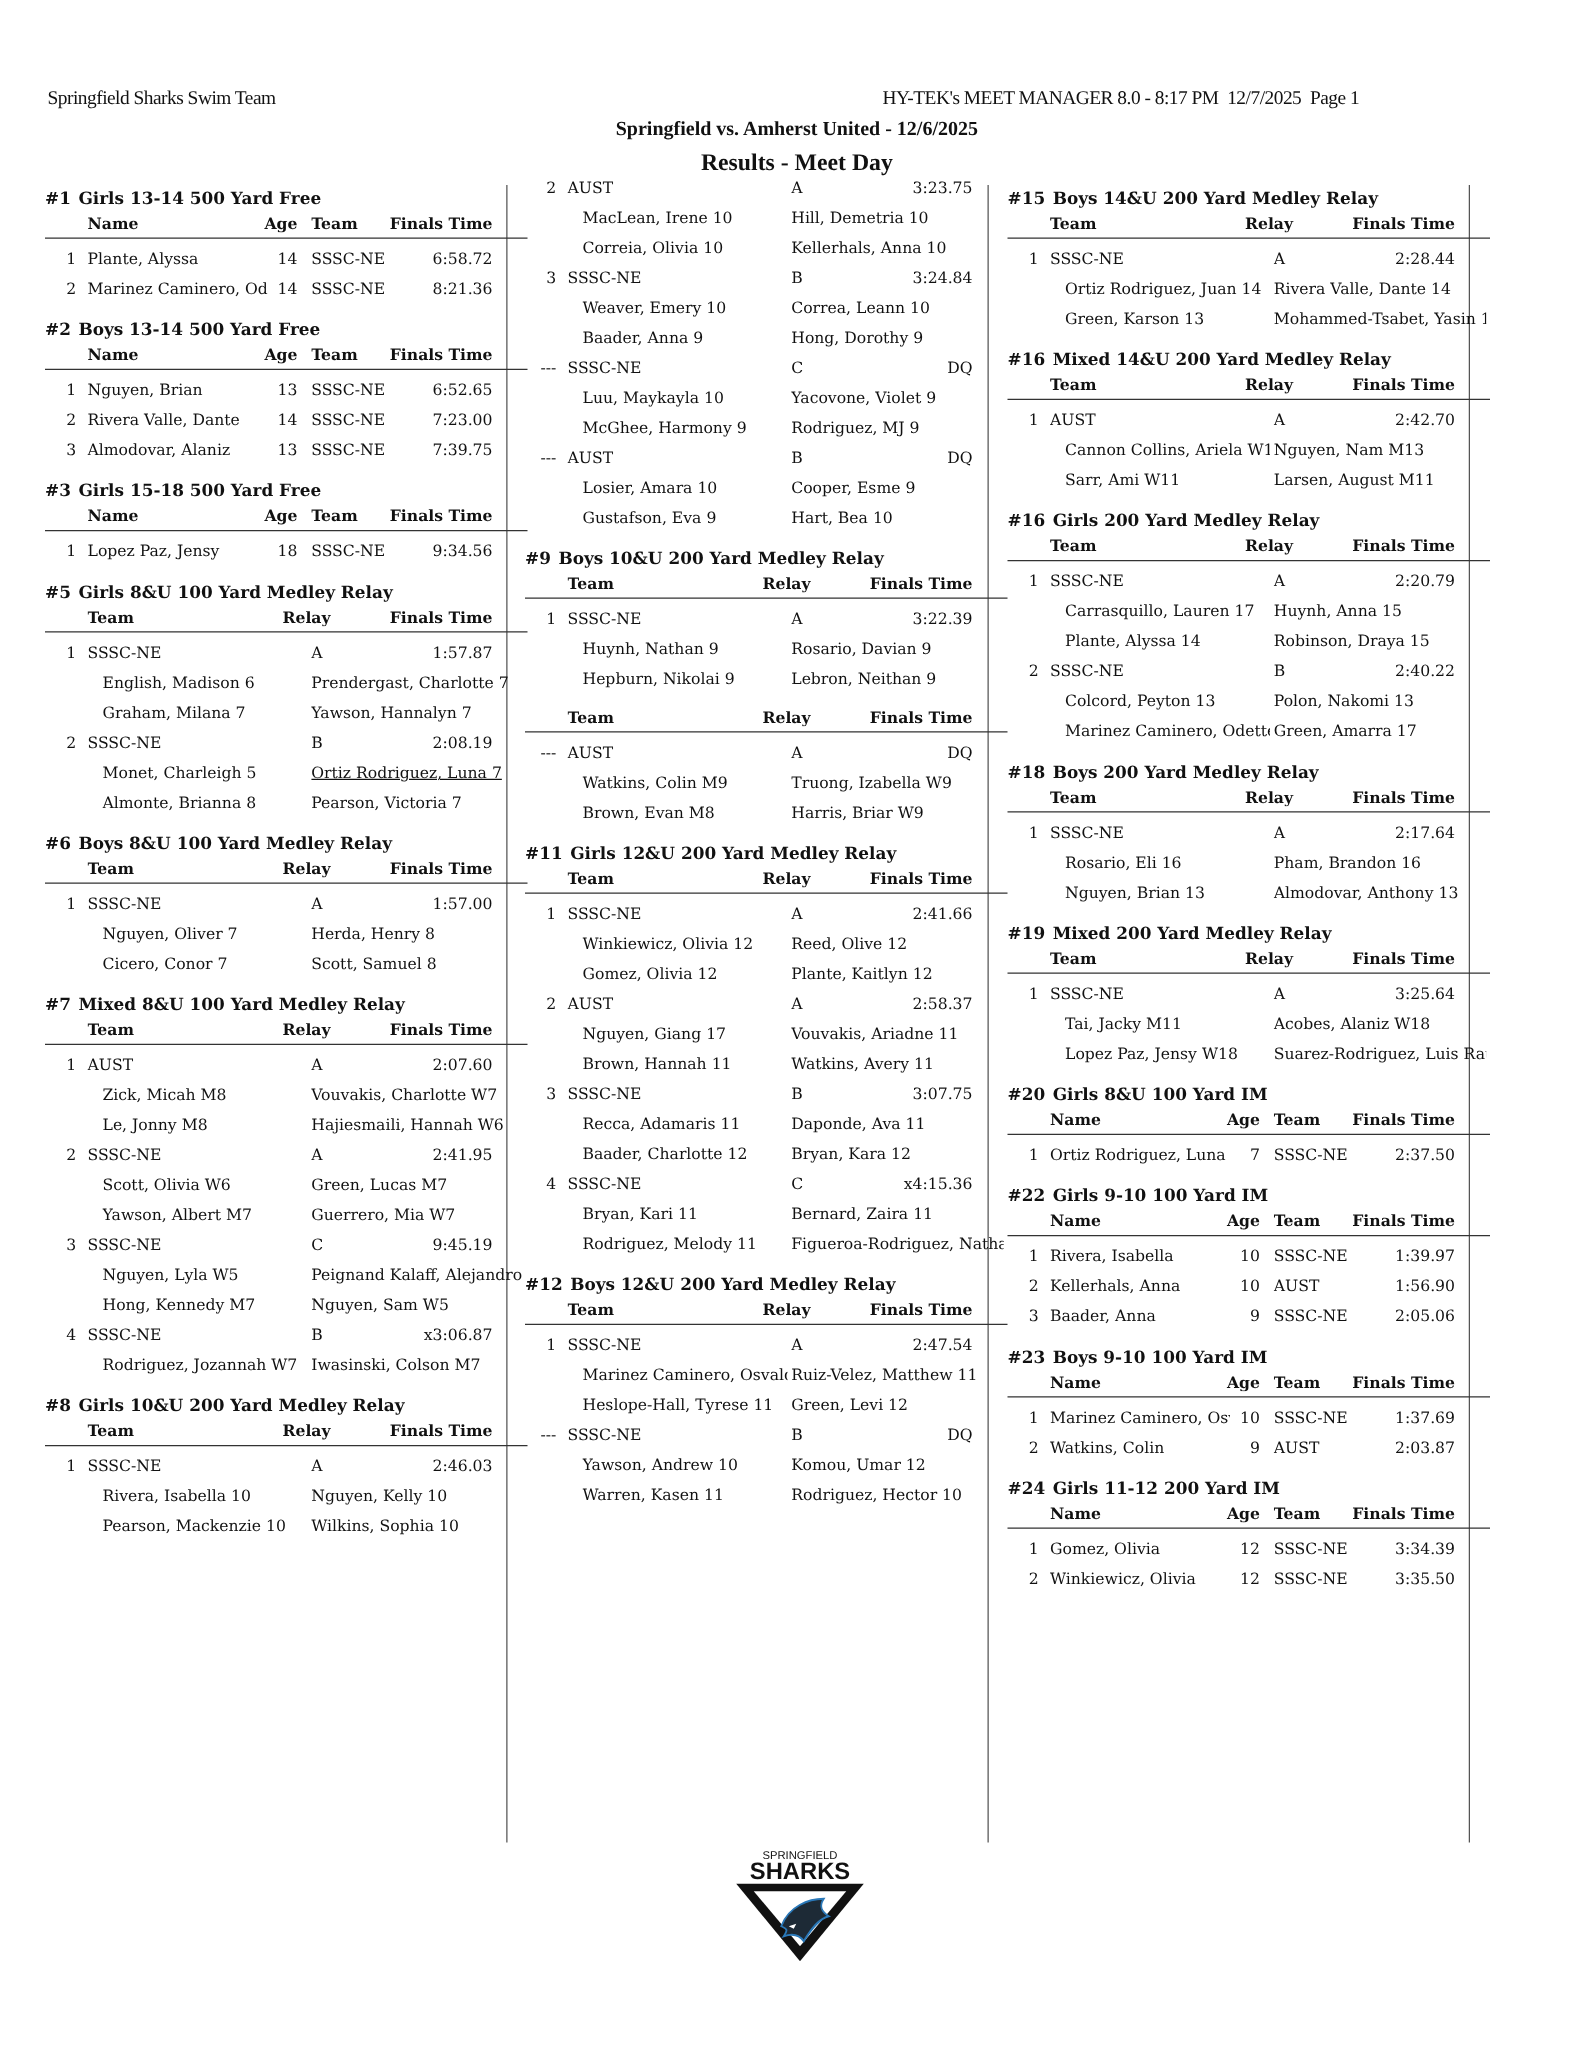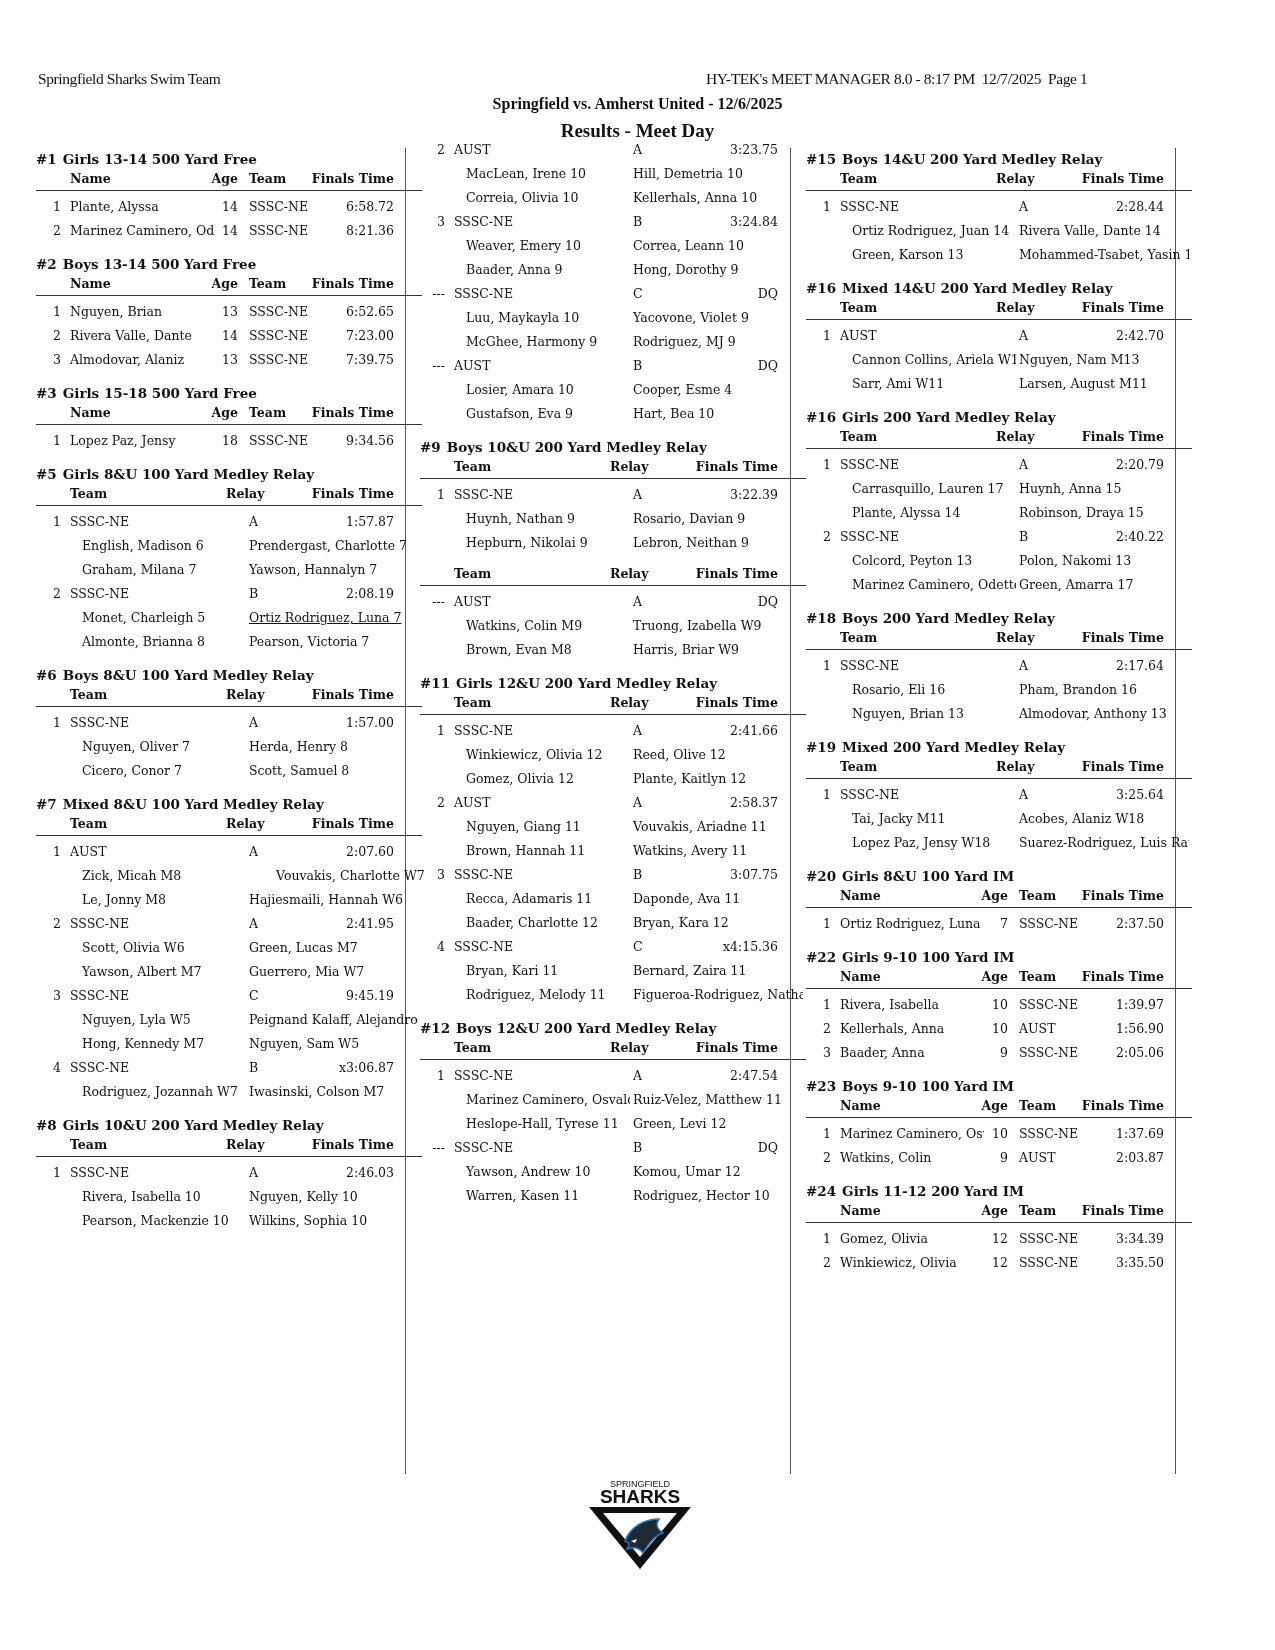--- a/index.html
+++ b/index.html
@@ -171,21 +171,21 @@
         <div class="cell r" style="left: 270px; width: 88px;">Finals Time</div>
       </div>
       <div class="row first-row">
         <div class="cell r" style="left: 0px; width: 25px;">1</div>
         <div class="cell" style="left: 34px; width: 150px;">AUST</div>
         <div class="cell" style="left: 213px; width: 30px;">A</div>
         <div class="cell r" style="left: 270px; width: 88px;">2:07.60</div>
       </div>
       <div class="swimmers">
         <div class="cell" style="left: 46px; width: 164px;">Zick, Micah M8</div>
-        <div class="cell" style="left: 213px; width: 170px; margin-left: 27px;">Vouvakis, Charlotte W7</div>
+        <div class="cell" style="left: 213px; width: 170px;">Vouvakis, Charlotte W7</div>
       </div>
       <div class="swimmers">
         <div class="cell" style="left: 46px; width: 164px;">Le, Jonny M8</div>
         <div class="cell" style="left: 213px; width: 170px;">Hajiesmaili, Hannah W6</div>
       </div>
       <div class="row">
         <div class="cell r" style="left: 0px; width: 25px;">2</div>
         <div class="cell" style="left: 34px; width: 150px;">SSSC-NE</div>
         <div class="cell" style="left: 213px; width: 30px;">A</div>
         <div class="cell r" style="left: 270px; width: 88px;">2:41.95</div>
@@ -291,21 +291,21 @@
         <div class="cell" style="left: 213px; width: 170px;">Rodriguez, MJ 9</div>
       </div>
       <div class="row">
         <div class="cell r" style="left: 0px; width: 25px;">---</div>
         <div class="cell" style="left: 34px; width: 150px;">AUST</div>
         <div class="cell" style="left: 213px; width: 30px;">B</div>
         <div class="cell r" style="left: 270px; width: 88px;">DQ</div>
       </div>
       <div class="swimmers">
         <div class="cell" style="left: 46px; width: 164px;">Losier, Amara 10</div>
-        <div class="cell" style="left: 213px; width: 170px;">Cooper, Esme 4</div>
+        <div class="cell" style="left: 213px; width: 170px;">Cooper, Esme 9</div>
       </div>
       <div class="swimmers">
         <div class="cell" style="left: 46px; width: 164px;">Gustafson, Eva 9</div>
         <div class="cell" style="left: 213px; width: 170px;">Hart, Bea 10</div>
       </div>
     </div>
     <div class="event">
       <div class="ev-title"><span class="num">#9</span><span>Boys 10&amp;U 200 Yard Medley Relay</span></div>
       <div class="thead">
         <div class="cell" style="left: 34px; width: 120px;">Team</div>
@@ -369,21 +369,21 @@
         <div class="cell" style="left: 46px; width: 164px;">Gomez, Olivia 12</div>
         <div class="cell" style="left: 213px; width: 170px;">Plante, Kaitlyn 12</div>
       </div>
       <div class="row">
         <div class="cell r" style="left: 0px; width: 25px;">2</div>
         <div class="cell" style="left: 34px; width: 150px;">AUST</div>
         <div class="cell" style="left: 213px; width: 30px;">A</div>
         <div class="cell r" style="left: 270px; width: 88px;">2:58.37</div>
       </div>
       <div class="swimmers">
-        <div class="cell" style="left: 46px; width: 164px;">Nguyen, Giang 11</div>
+        <div class="cell" style="left: 46px; width: 164px;">Nguyen, Giang 17</div>
         <div class="cell" style="left: 213px; width: 170px;">Vouvakis, Ariadne 11</div>
       </div>
       <div class="swimmers">
         <div class="cell" style="left: 46px; width: 164px;">Brown, Hannah 11</div>
         <div class="cell" style="left: 213px; width: 170px;">Watkins, Avery 11</div>
       </div>
       <div class="row">
         <div class="cell r" style="left: 0px; width: 25px;">3</div>
         <div class="cell" style="left: 34px; width: 150px;">SSSC-NE</div>
         <div class="cell" style="left: 213px; width: 30px;">B</div>

